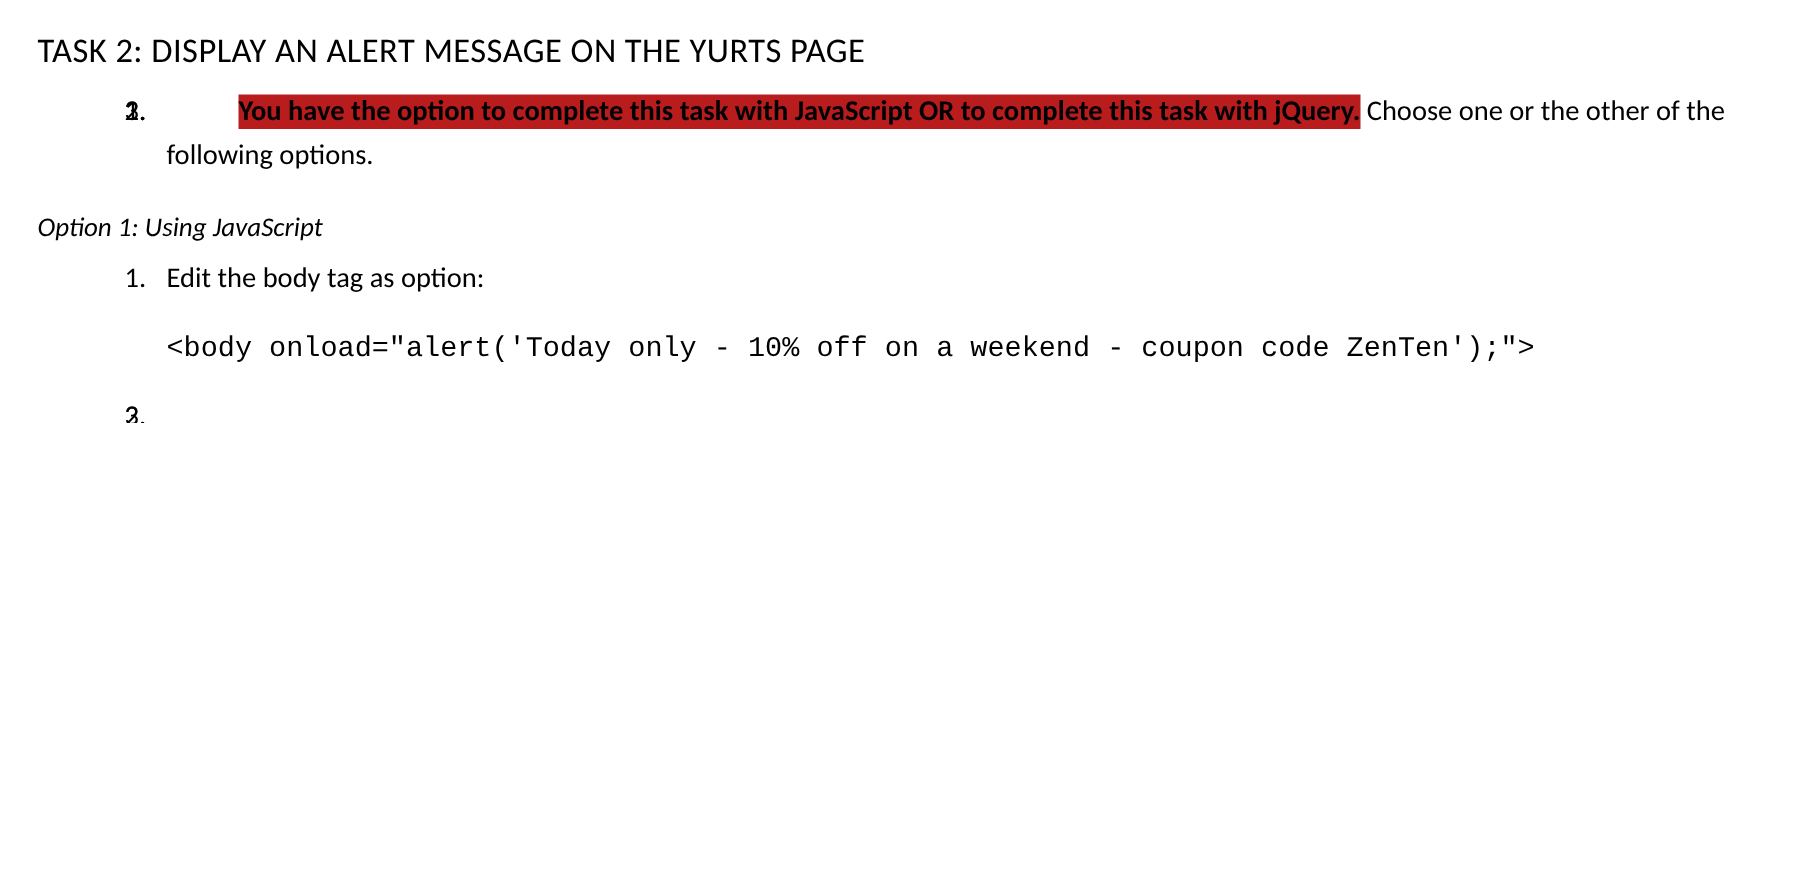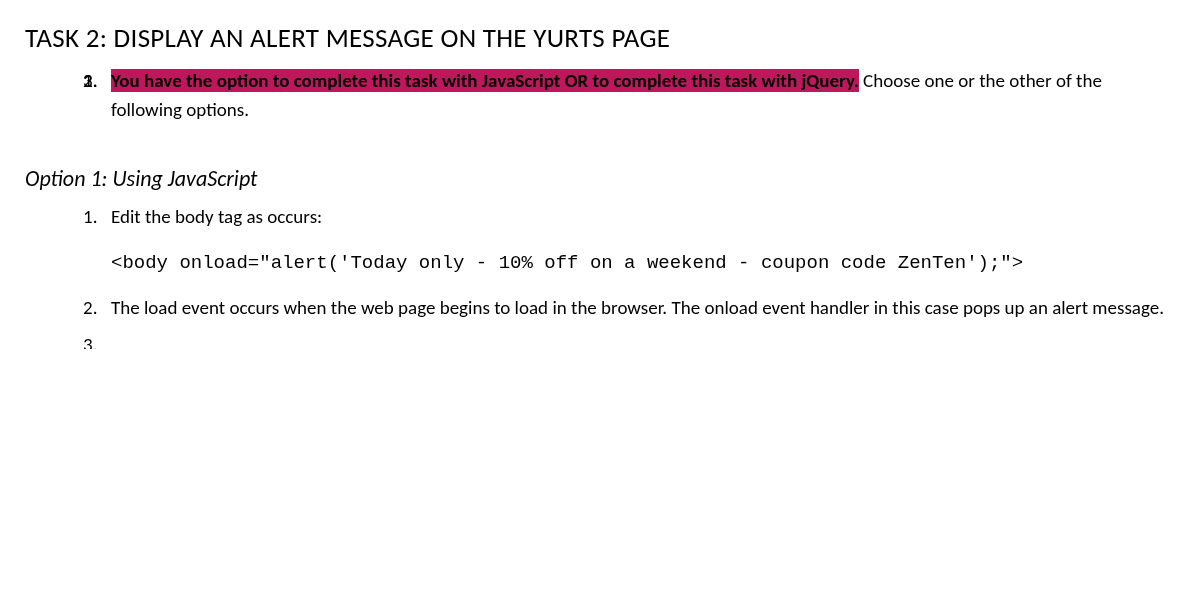--- a/index.html
+++ b/index.html
@@ -10,49 +10,50 @@
     body {
       font-family: Calibri, "Segoe UI", Arial, sans-serif;
       font-size: 19px;
       color: #000;
       background: #fff;
       padding: 18px 25px;
       width: 1200px;
       line-height: 1.45;
     }
     .task-title {
-      font-size: 27px;
+      font-size: 23px;
       font-weight: 400;
       letter-spacing: 0.3px;
       margin-bottom: 10px;
     }
     ol {
       list-style: none;
       padding-left: 58px;
     }
     ol li {
       position: relative;
       padding-left: 28px;
       margin-bottom: 8px;
       line-height: 1.5;
     }
     ol li .num {
       position: absolute;
       left: 0;
       top: 0;
     }
     .highlight {
-      background-color: #be185d;
+      background-color: #b91c1c;
       font-weight: bold;
+      margin-left: 48px;
     }
     .option-title {
-      font-size: 22px;
+      font-size: 18px;
       font-style: italic;
       font-weight: 400;
-      margin-top: 39px;
+      margin-top: 20px;
       margin-bottom: 8px;
     }
     .code-block {
       font-family: "Courier New", Courier, monospace;
       font-size: 19px;
       margin-top: 18px;
       margin-bottom: 18px;
       line-height: 1.4;
       white-space: pre-wrap;
       word-wrap: break-word;
@@ -74,23 +75,22 @@
     <span class="num">3.</span>
     <span class="highlight">You have the option to complete this task with JavaScript OR to complete this task with jQuery.</span><span> Choose one or the other of the following options.</span>
   </li>
 </ol>
 
 <h3 class="option-title">Option 1: Using JavaScript</h3>
 
 <ol>
   <li>
     <span class="num">1.</span>
-    <span>Edit the body tag as occurs:</span>
+    <span>Edit the body tag as option:</span>
     <div class="code-block">&lt;body onload="alert('Today only - 10% off on a weekend - coupon code ZenTen');"&gt;</div>
   </li>
   <li>
     <span class="num">2.</span>
-    <span>The load event occurs when the web page begins to load in the browser. The onload event handler in this case pops up an alert message.</span>
   </li>
   <li>
     <span class="num">3.</span>
   </li>
 </ol>
 
 </body></html>

